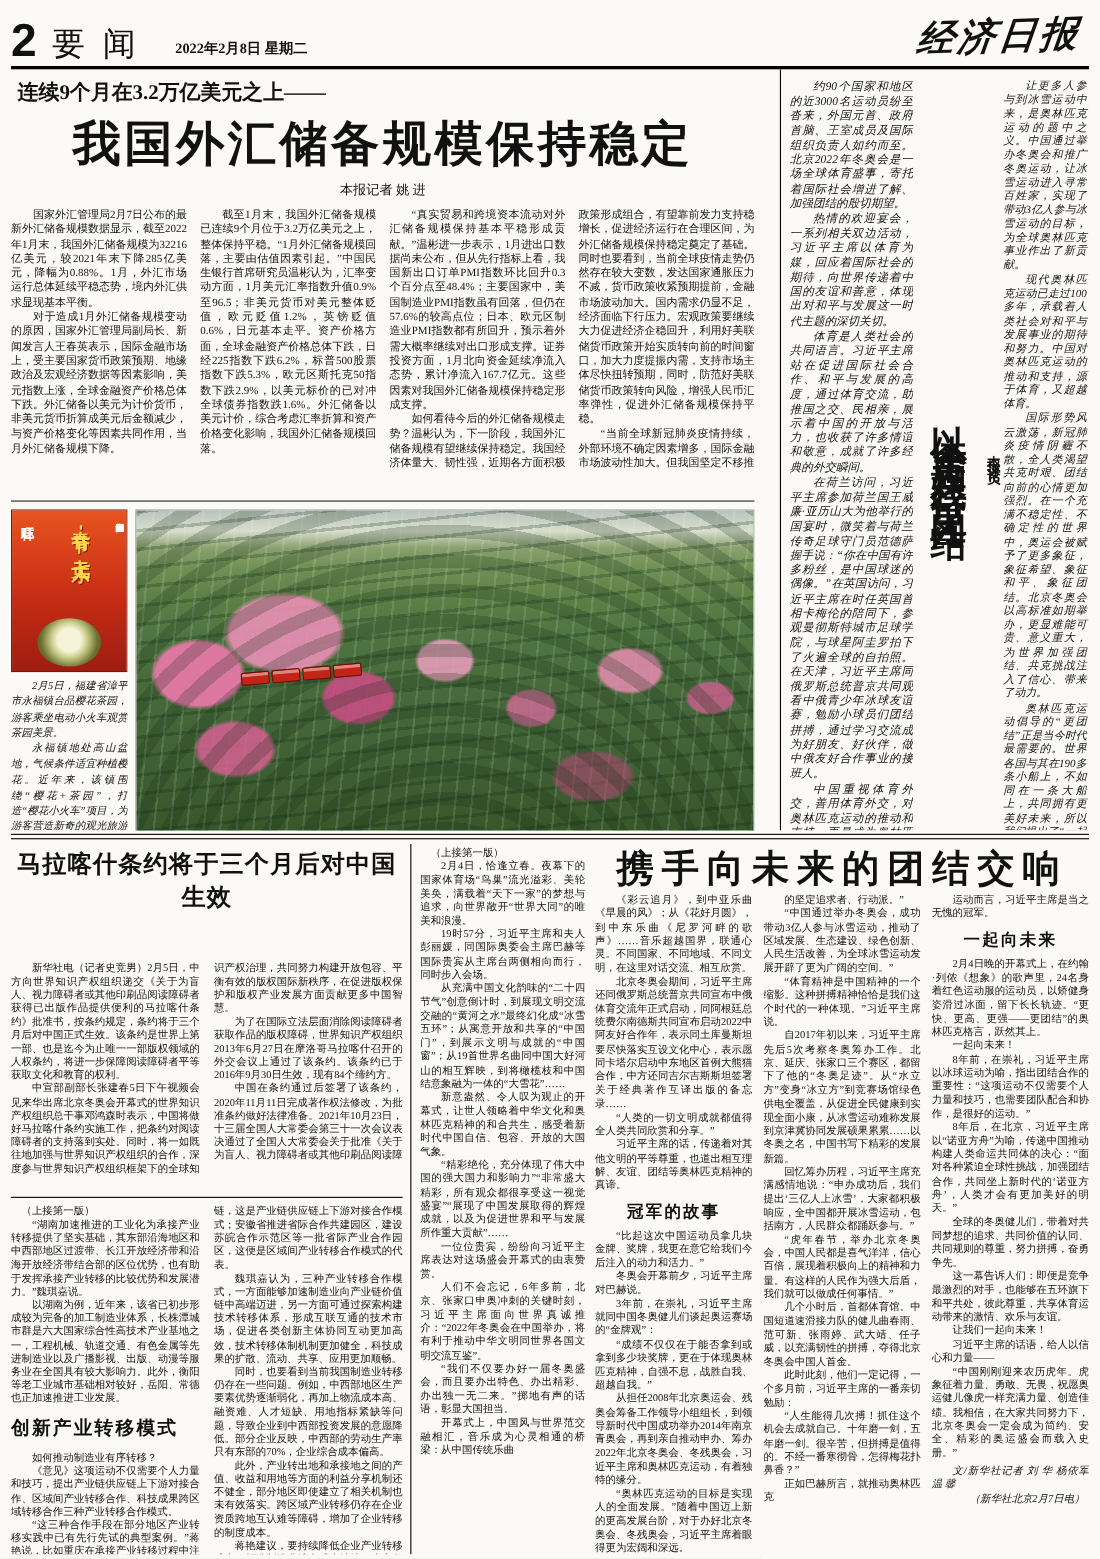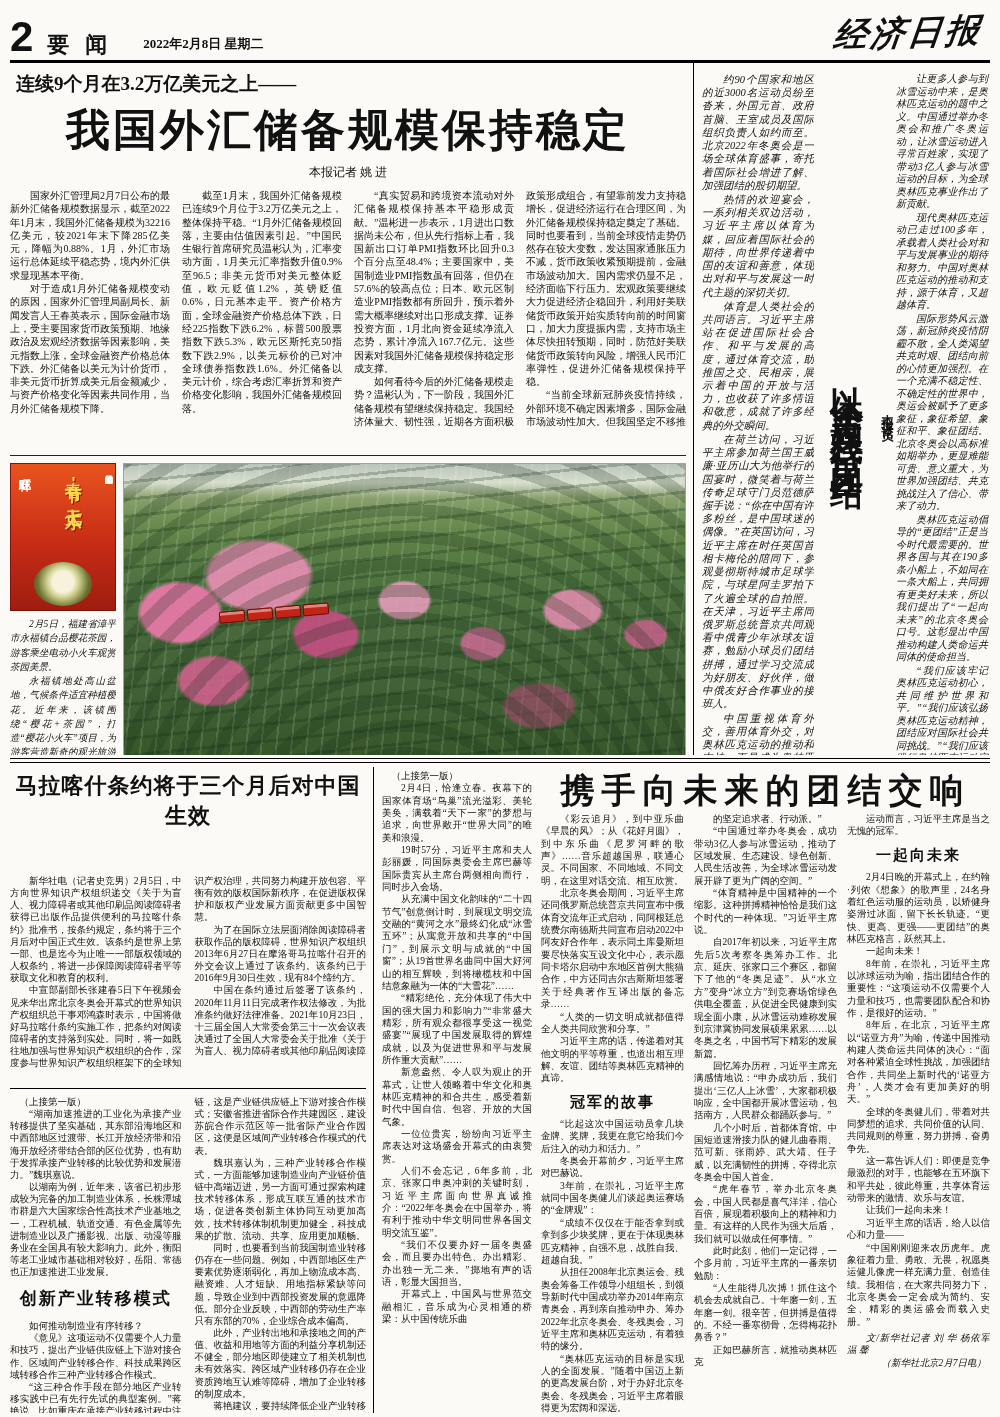--- a/index.html
+++ b/index.html
@@ -2,26 +2,26 @@
 <html><head>
 <meta charset="utf-8">
 <style>
   html,body{margin:0;padding:0;background:#e8e6e0;}
   .page{width:1000px;height:1417px;margin:0 auto;background:#fbfaf6;color:#111;
         padding:6px 10px;box-sizing:border-box;overflow:hidden;
         font-family:"Liberation Serif","DejaVu Serif",serif;}
   
   .hd{display:flex;align-items:flex-end;border-bottom:3px solid #000;padding-bottom:4px;height:50px;}
   .hd-num{font-family:"Liberation Sans","DejaVu Sans",sans-serif;font-weight:900;font-size:42px;line-height:.9;}
-  .hd-sec{font-family:"Liberation Sans","DejaVu Sans",sans-serif;font-weight:700;font-size:22px;letter-spacing:16px;margin-left:14px;line-height:1;}
+  .hd-sec{font-family:"Liberation Sans","DejaVu Sans",sans-serif;font-weight:400;font-size:30px;letter-spacing:16px;margin-left:14px;line-height:1;}
   .hd-date{font-weight:bold;font-size:13px;margin-left:20px;padding-bottom:3px;}
   .hd-logo{margin-left:auto;font-family:"DejaVu Serif",serif;font-style:italic;font-weight:bold;
            font-size:34px;transform:skewX(-8deg) rotate(-2deg);letter-spacing:3px;padding-right:8px;}
   
-  .top{display:flex;height:692px;overflow:hidden;}
+  .top{display:flex;height:692px;overflow:hidden;gap:16px;}
   .main-l{width:676px;overflow:hidden;}
   .kicker{font-weight:bold;font-size:19px;margin:8px 0 0 6px;}
   .lead-title{font-family:"Liberation Sans","DejaVu Sans",sans-serif;font-weight:900;font-size:44px;
               text-align:center;letter-spacing:3px;margin:4px 0 2px;}
   .lead-by{text-align:center;font-size:12px;margin:4px 0 8px;}
   .lead-body{column-count:4;column-gap:12px;font-size:10px;line-height:1.33;text-align:justify;
              height:244px;overflow:hidden;border-bottom:1px solid #222;padding-bottom:22px;}
   p{margin:0;text-indent:2em;}
   .photo-row{display:flex;gap:7px;height:312px;margin-top:7px;overflow:hidden;}
   .side{width:106px;overflow:hidden;}
@@ -74,21 +74,21 @@
   .bl{width:356px;overflow:hidden;padding-right:7px;}
   .treaty-title{font-family:"Liberation Sans","DejaVu Sans",sans-serif;font-weight:900;font-size:22px;
                 text-align:center;letter-spacing:1px;margin:4px 0 7px;}
   .treaty-body{column-count:2;column-gap:13px;font-size:9.5px;line-height:1.28;text-align:justify;
                height:206px;overflow:hidden;margin-top:44px;}
   .bl-rule{border-top:1px solid #000;margin:7px 0;}
   .cont-body{column-count:2;column-gap:13px;font-size:9.5px;line-height:1.28;text-align:justify;
              height:386px;overflow:hidden;}
   .jump{font-weight:normal;text-indent:1em;}
   .subhead{font-family:"Liberation Sans","DejaVu Sans",sans-serif;font-weight:bold;font-size:17px;
-           text-align:center;text-indent:0;margin:10px 0;letter-spacing:2px;}
+           text-align:left;text-indent:0;margin:10px 0;letter-spacing:2px;}
   .br{flex:1;border-left:1px solid #000;padding-left:8px;display:flex;overflow:hidden;}
   .ucol-a{width:150px;font-size:9.5px;line-height:1.3;text-align:justify;overflow:hidden;margin-right:9px;padding-top:3px;}
   .br-right{flex:1;display:flex;flex-direction:column;overflow:hidden;}
   .unity-title{font-family:"Liberation Sans","DejaVu Sans",sans-serif;font-weight:900;font-size:34px;
                text-align:center;letter-spacing:7px;height:46px;line-height:46px;}
   .ucols{display:flex;gap:10px;flex:1;overflow:hidden;}
   .ucol{flex:1;font-size:9.5px;line-height:1.3;text-align:justify;overflow:hidden;}
   .subhead2{font-family:"Liberation Sans","DejaVu Sans",sans-serif;font-weight:bold;font-size:15px;
             text-align:center;text-indent:0;margin:7px 0;letter-spacing:2px;}
   .sig{font-style:italic;margin-top:4px;}
@@ -202,22 +202,22 @@
         <p>蒋艳建议，要持续降低企业产业转移成本，打造制造业综合成本洼地。夯实各地区承接产业转移能力，提高承接精准度，加大对特殊地区扶持力度，促进共同富裕目标实现。</p>
       </div>
     </div>
 
     <div class="br">
       <div class="ucol-a">
         <p class="jump">（上接第一版）</p>
         <p>2月4日，恰逢立春。夜幕下的国家体育场“鸟巢”流光溢彩、美轮美奂，满载着“天下一家”的梦想与追求，向世界敞开“世界大同”的唯美和浪漫。</p>
         <p>19时57分，习近平主席和夫人彭丽媛，同国际奥委会主席巴赫等国际贵宾从主席台两侧相向而行，同时步入会场。</p>
         <p>从充满中国文化韵味的“二十四节气”创意倒计时，到展现文明交流交融的“黄河之水”最终幻化成“冰雪五环”；从寓意开放和共享的“中国门”，到展示文明与成就的“中国窗”；从19首世界名曲同中国大好河山的相互辉映，到将橄榄枝和中国结意象融为一体的“大雪花”……</p>
+        <p>新意盎然、令人叹为观止的开幕式，让世人领略着中华文化和奥林匹克精神的和合共生，感受着新时代中国自信、包容、开放的大国气象。</p>
         <p>“精彩绝伦，充分体现了伟大中国的强大国力和影响力”“非常盛大精彩，所有观众都很享受这一视觉盛宴”“展现了中国发展取得的辉煌成就，以及为促进世界和平与发展所作重大贡献”……</p>
-        <p>新意盎然、令人叹为观止的开幕式，让世人领略着中华文化和奥林匹克精神的和合共生，感受着新时代中国自信、包容、开放的大国气象。</p>
         <p>一位位贵宾，纷纷向习近平主席表达对这场盛会开幕式的由衷赞赏。</p>
         <p>人们不会忘记，6年多前，北京、张家口申奥冲刺的关键时刻，习近平主席面向世界真诚推介：“2022年冬奥会在中国举办，将有利于推动中华文明同世界各国文明交流互鉴”。</p>
         <p>“我们不仅要办好一届冬奥盛会，而且要办出特色、办出精彩、办出独一无二来。”掷地有声的话语，彰显大国担当。</p>
         <p>开幕式上，中国风与世界范交融相汇，音乐成为心灵相通的桥梁：从中国传统乐曲</p>
       </div>
       <div class="br-right">
         <div class="unity-title">携手向未来的团结交响</div>
         <div class="ucols">
           <div class="ucol">
             <p>《彩云追月》，到中亚乐曲《早晨的风》；从《花好月圆》，到中东乐曲《尼罗河畔的歌声》……音乐超越国界，联通心灵。不同国家、不同地域、不同文明，在这里对话交流、相互欣赏。</p>
@@ -232,22 +232,22 @@
             <p>从担任2008年北京奥运会、残奥会筹备工作领导小组组长，到领导新时代中国成功举办2014年南京青奥会，再到亲自推动申办、筹办2022年北京冬奥会、冬残奥会，习近平主席和奥林匹克运动，有着独特的缘分。</p>
             <p>“奥林匹克运动的目标是实现人的全面发展。”随着中国迈上新的更高发展台阶，对于办好北京冬奥会、冬残奥会，习近平主席着眼得更为宏阔和深远。</p>
 
           </div>
           <div class="ucol">
             <p>的坚定追求者、行动派。”</p>
             <p>“中国通过举办冬奥会，成功带动3亿人参与冰雪运动，推动了区域发展、生态建设、绿色创新、人民生活改善，为全球冰雪运动发展开辟了更为广阔的空间。”</p>
             <p>“体育精神是中国精神的一个缩影。这种拼搏精神恰恰是我们这个时代的一种体现。”习近平主席说。</p>
             <p>自2017年初以来，习近平主席先后5次考察冬奥筹办工作。北京、延庆、张家口三个赛区，都留下了他的“冬奥足迹”。从“水立方”变身“冰立方”到竞赛场馆绿色供电全覆盖，从促进全民健康到实现全面小康，从冰雪运动难称发展到京津冀协同发展硕果累累……以冬奥之名，中国书写下精彩的发展新篇。</p>
             <p>回忆筹办历程，习近平主席充满感情地说：“申办成功后，我们提出‘三亿人上冰雪’，大家都积极响应，全中国都开展冰雪运动，包括南方，人民群众都踊跃参与。”</p>
+            <p>“虎年春节，举办北京冬奥会，中国人民都是喜气洋洋，信心百倍，展现着积极向上的精神和力量。有这样的人民作为强大后盾，我们就可以做成任何事情。”</p>
             <p>几个小时后，首都体育馆。中国短道速滑接力队的健儿曲春雨、范可新、张雨婷、武大靖、任子威，以充满韧性的拼搏，夺得北京冬奥会中国人首金。</p>
-            <p>“虎年春节，举办北京冬奥会，中国人民都是喜气洋洋，信心百倍，展现着积极向上的精神和力量。有这样的人民作为强大后盾，我们就可以做成任何事情。”</p>
             <p>此时此刻，他们一定记得，一个多月前，习近平主席的一番亲切勉励：</p>
             <p>“人生能得几次搏！抓住这个机会去成就自己。十年磨一剑，五年磨一剑。很辛苦，但拼搏是值得的。不经一番寒彻骨，怎得梅花扑鼻香？”</p>
             <p>正如巴赫所言，就推动奥林匹克</p>
           </div>
           <div class="ucol">
             <p>运动而言，习近平主席是当之无愧的冠军。</p>
             <div class="subhead2">一起向未来</div>
             <p>2月4日晚的开幕式上，在约翰·列侬《想象》的歌声里，24名身着红色运动服的运动员，以矫健身姿滑过冰面，留下长长轨迹。“更快、更高、更强——更团结”的奥林匹克格言，跃然其上。</p>
             <p>一起向未来！</p>
             <p>8年前，在崇礼，习近平主席以冰球运动为喻，指出团结合作的重要性：“这项运动不仅需要个人力量和技巧，也需要团队配合和协作，是很好的运动。”</p>

